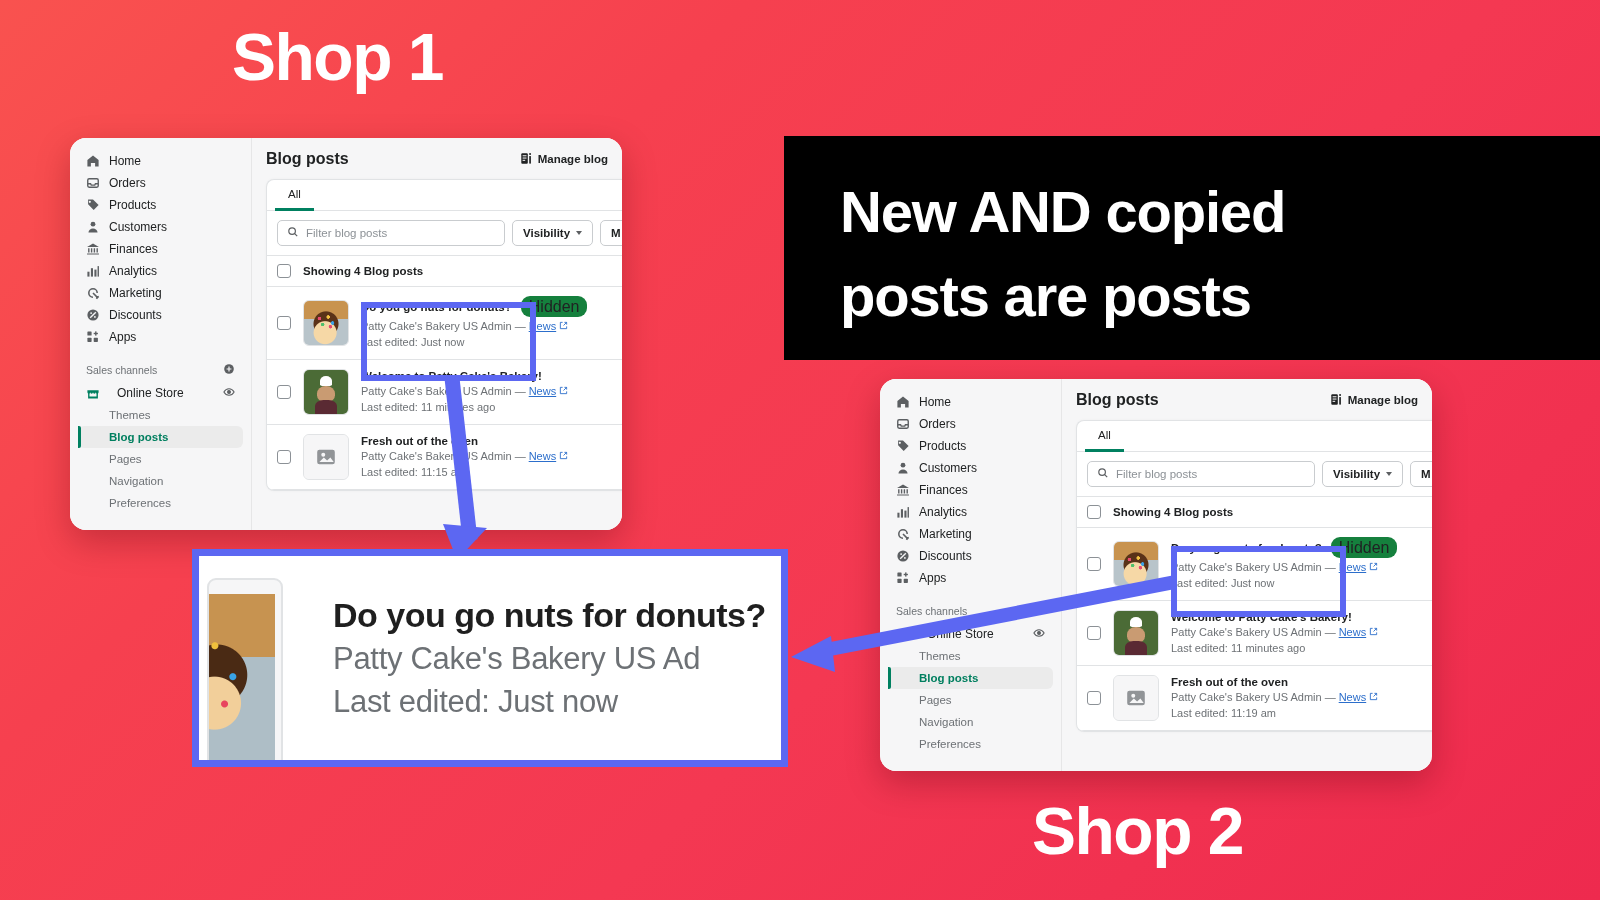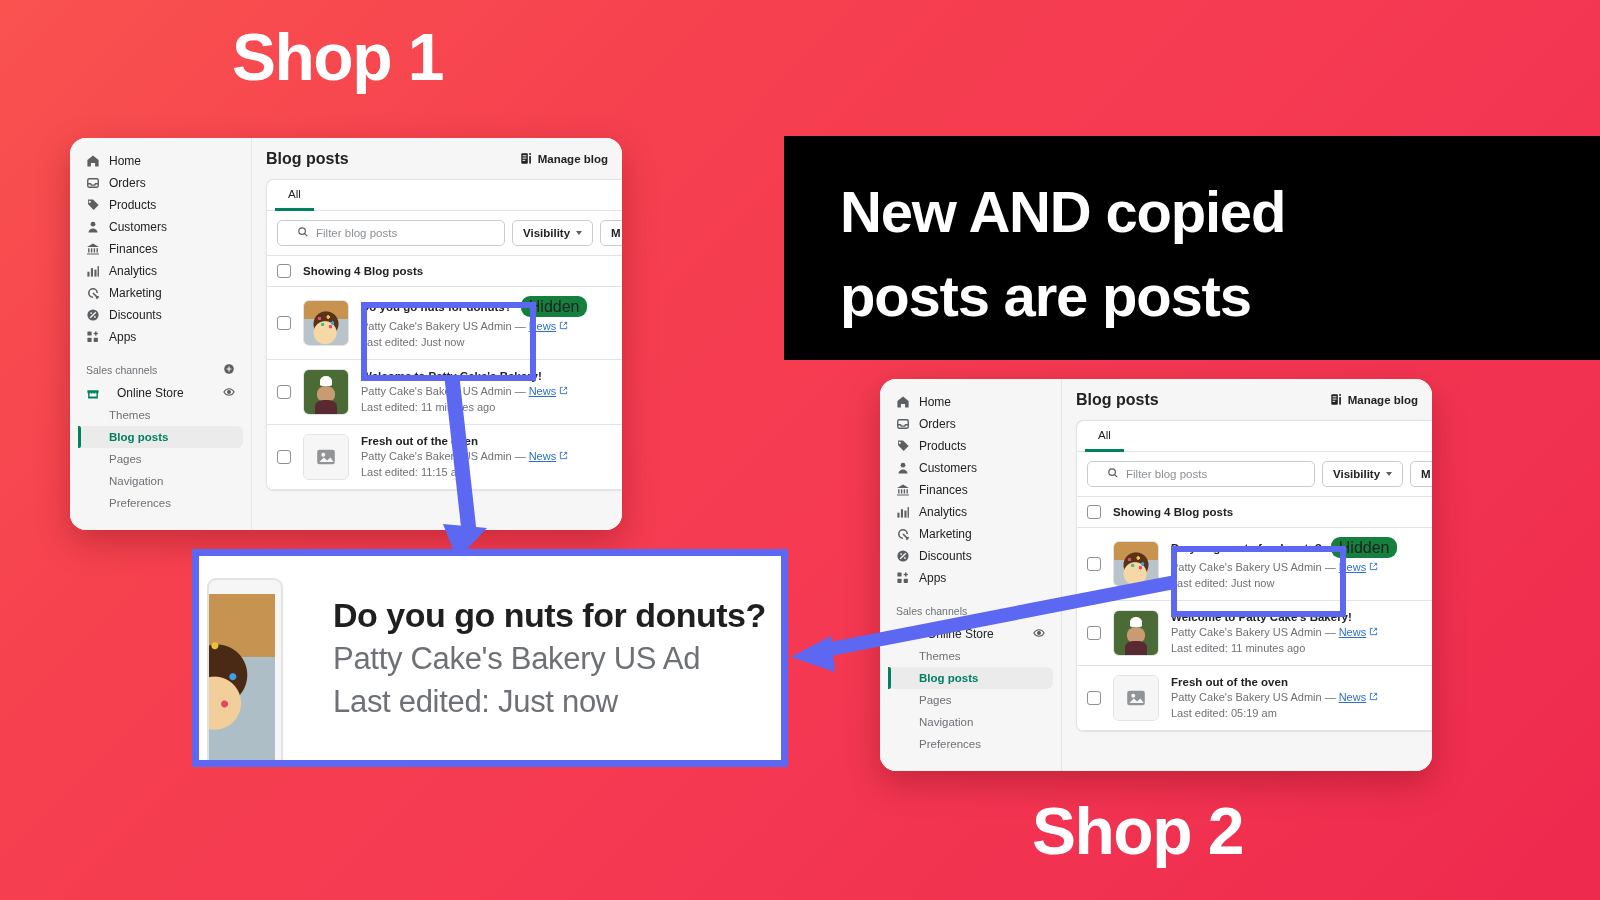--- a/index.html
+++ b/index.html
@@ -171,21 +171,21 @@
     display: flex; align-items: center; gap: 7px;
     padding: 9px 10px;
     border-bottom: 1px solid #e1e3e5;
   }
   .search-field {
     flex: 0 0 228px;
     height: 26px;
     border: 1px solid #c9cccf;
     border-radius: 5px;
     display: flex; align-items: center; gap: 7px;
-    padding: 0 19px;
+    padding: 0 9px;
     background: #fff;
   }
   .search-placeholder { font-size: 11.5px; color: #8c9196; }
   .pill-btn {
     height: 26px;
     border: 1px solid #c9cccf;
     border-radius: 5px;
     background: #fff;
     display: flex; align-items: center; gap: 6px;
     padding: 0 10px;
@@ -866,21 +866,21 @@
           </span>
           <span class="post-meta">
             <span>Patty Cake's Bakery US Admin</span>
             <span>—</span>
             <a class="post-link">News</a>
             <span><svg width="9" height="9" viewBox="0 0 20 20" fill="none" stroke="#2c6ecb" stroke-width="2">
                   <path d="M8 3H3v14h14v-5"></path>
                   <path d="M12 3h5v5M17 3l-7 7"></path>
                 </svg></span>
           </span>
-          <span class="post-edited">Last edited: 05:19 am</span>
+          <span class="post-edited">Last edited: 11:19 am</span>
         </span>
       </div>
     </div>
   </div>
 </div>
 
 <svg class="arrow-svg">
 
   <path d="M452 378 L470 540" stroke="#5c67f2" stroke-width="15" fill="none" stroke-linecap="butt"></path>
   <polygon points="457,560 443,524 487,528" fill="#5c67f2"></polygon>

